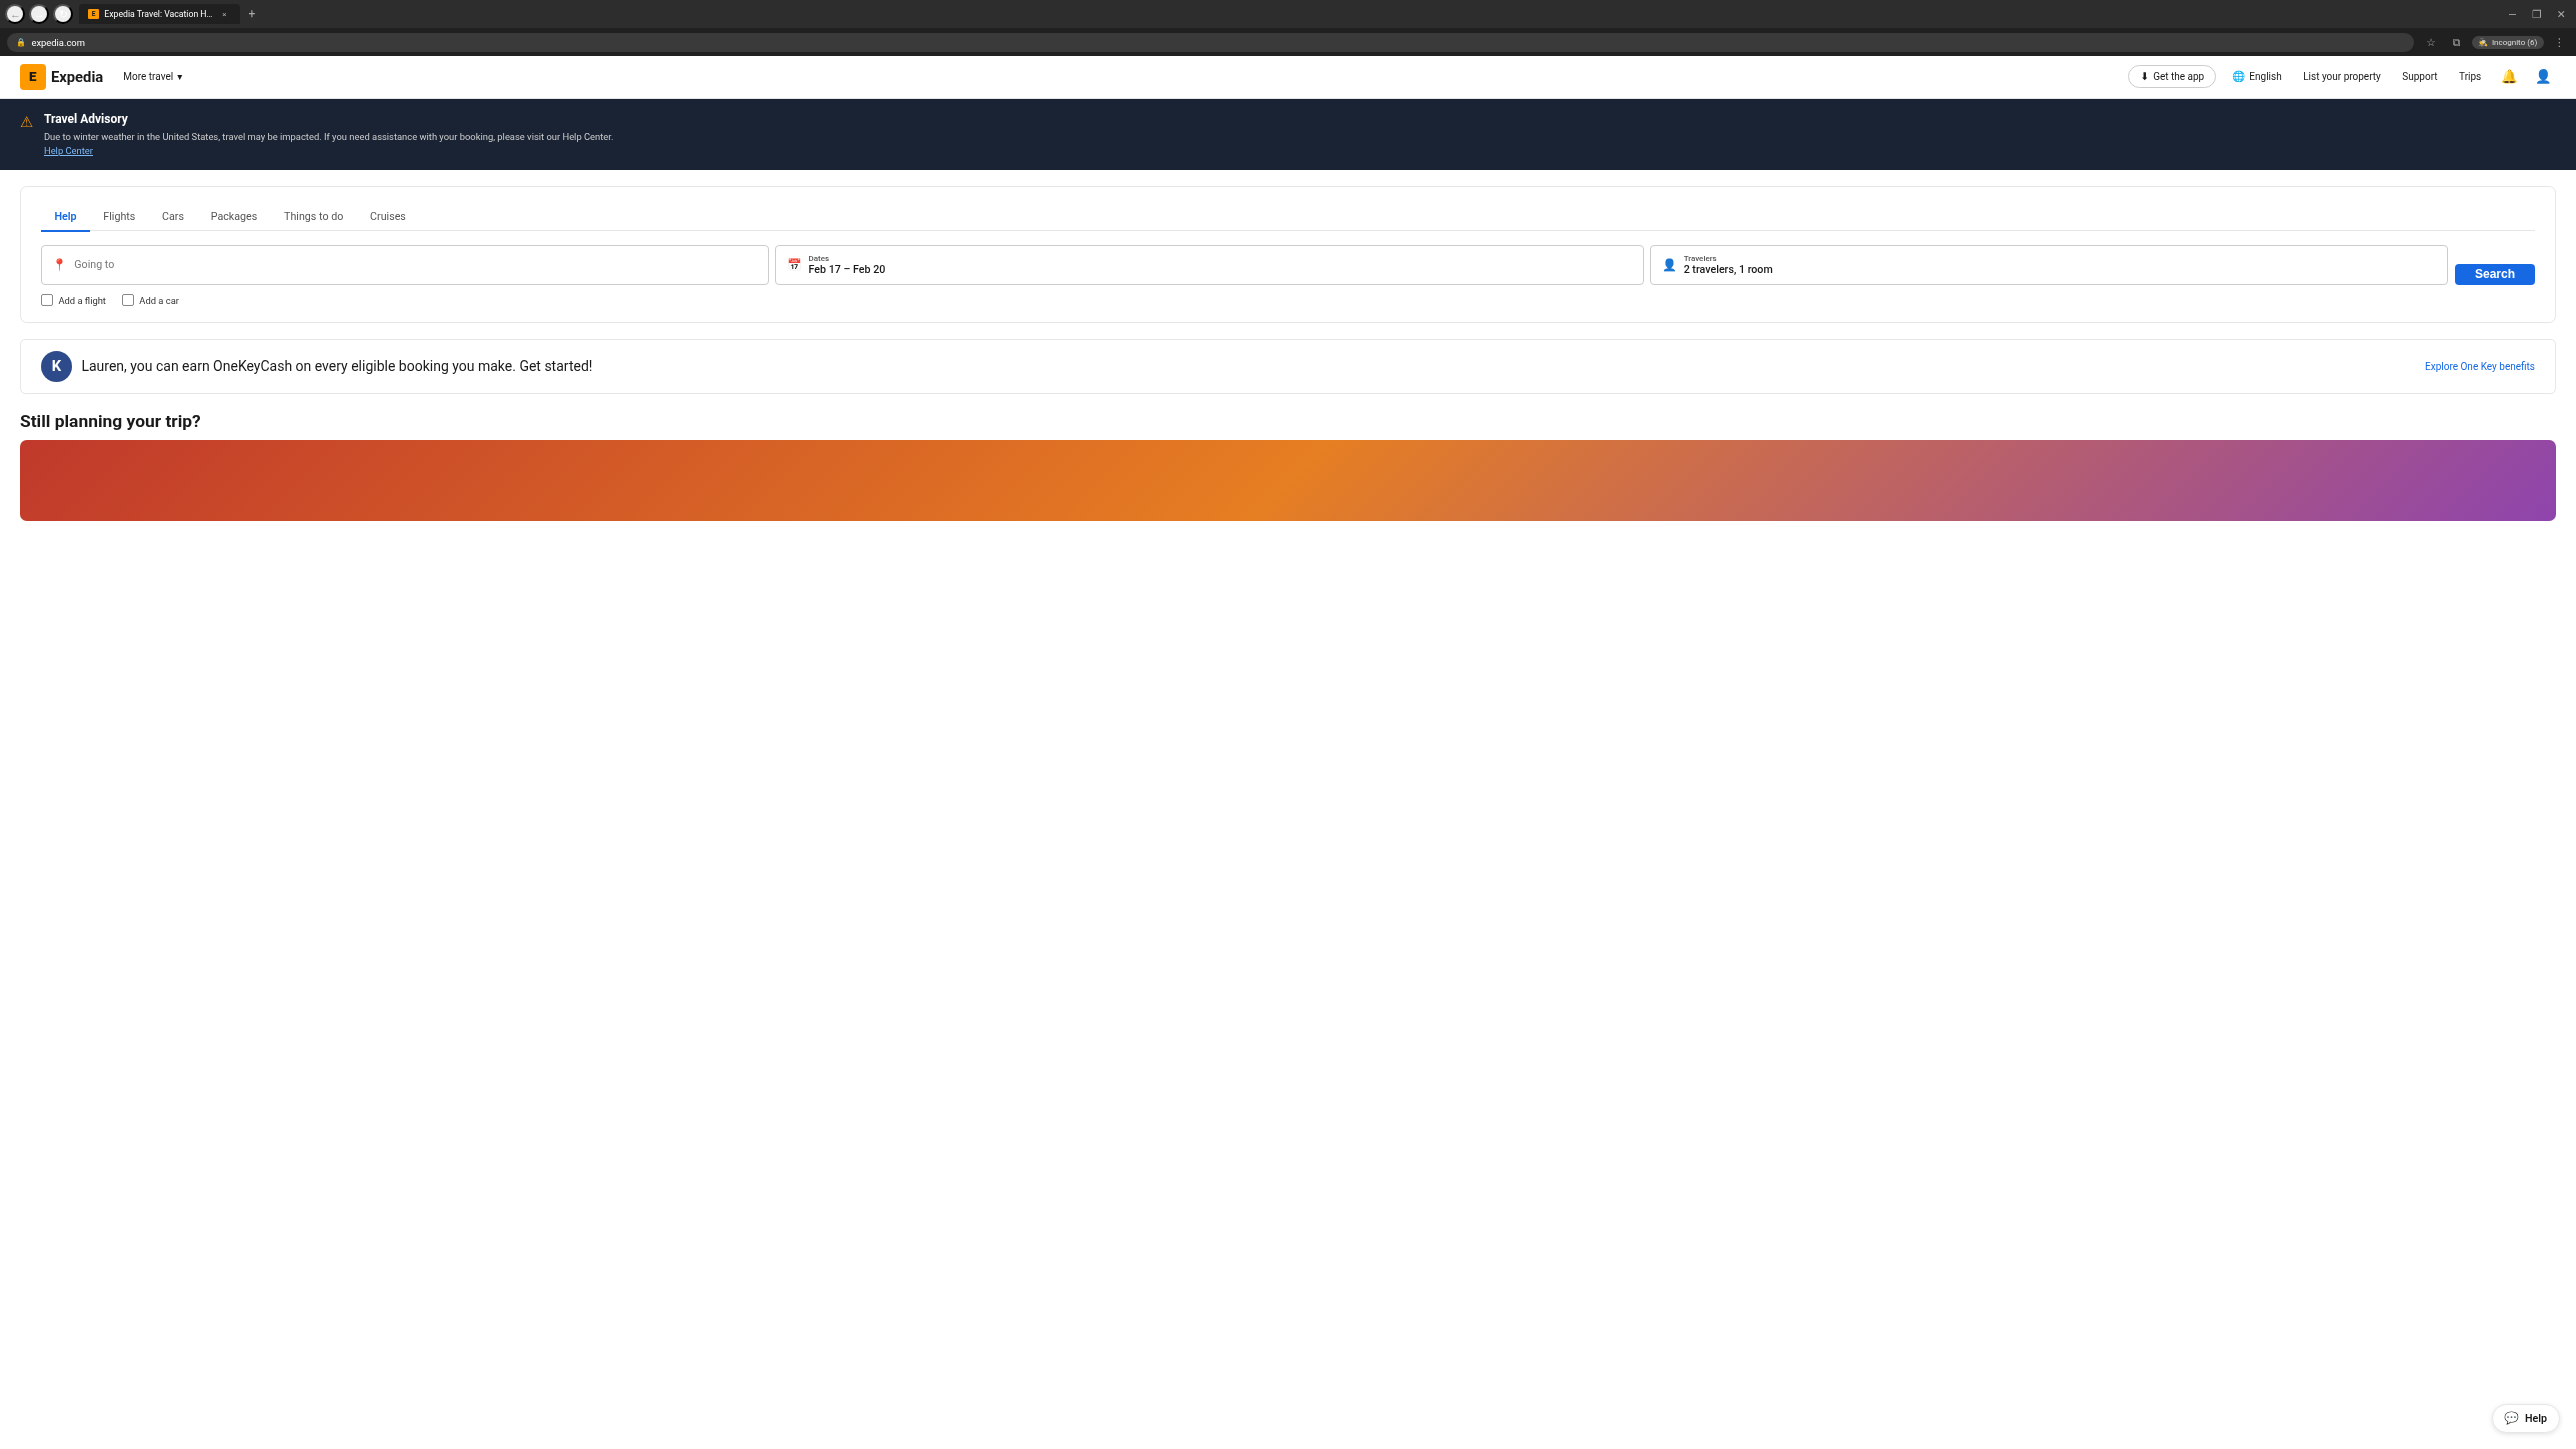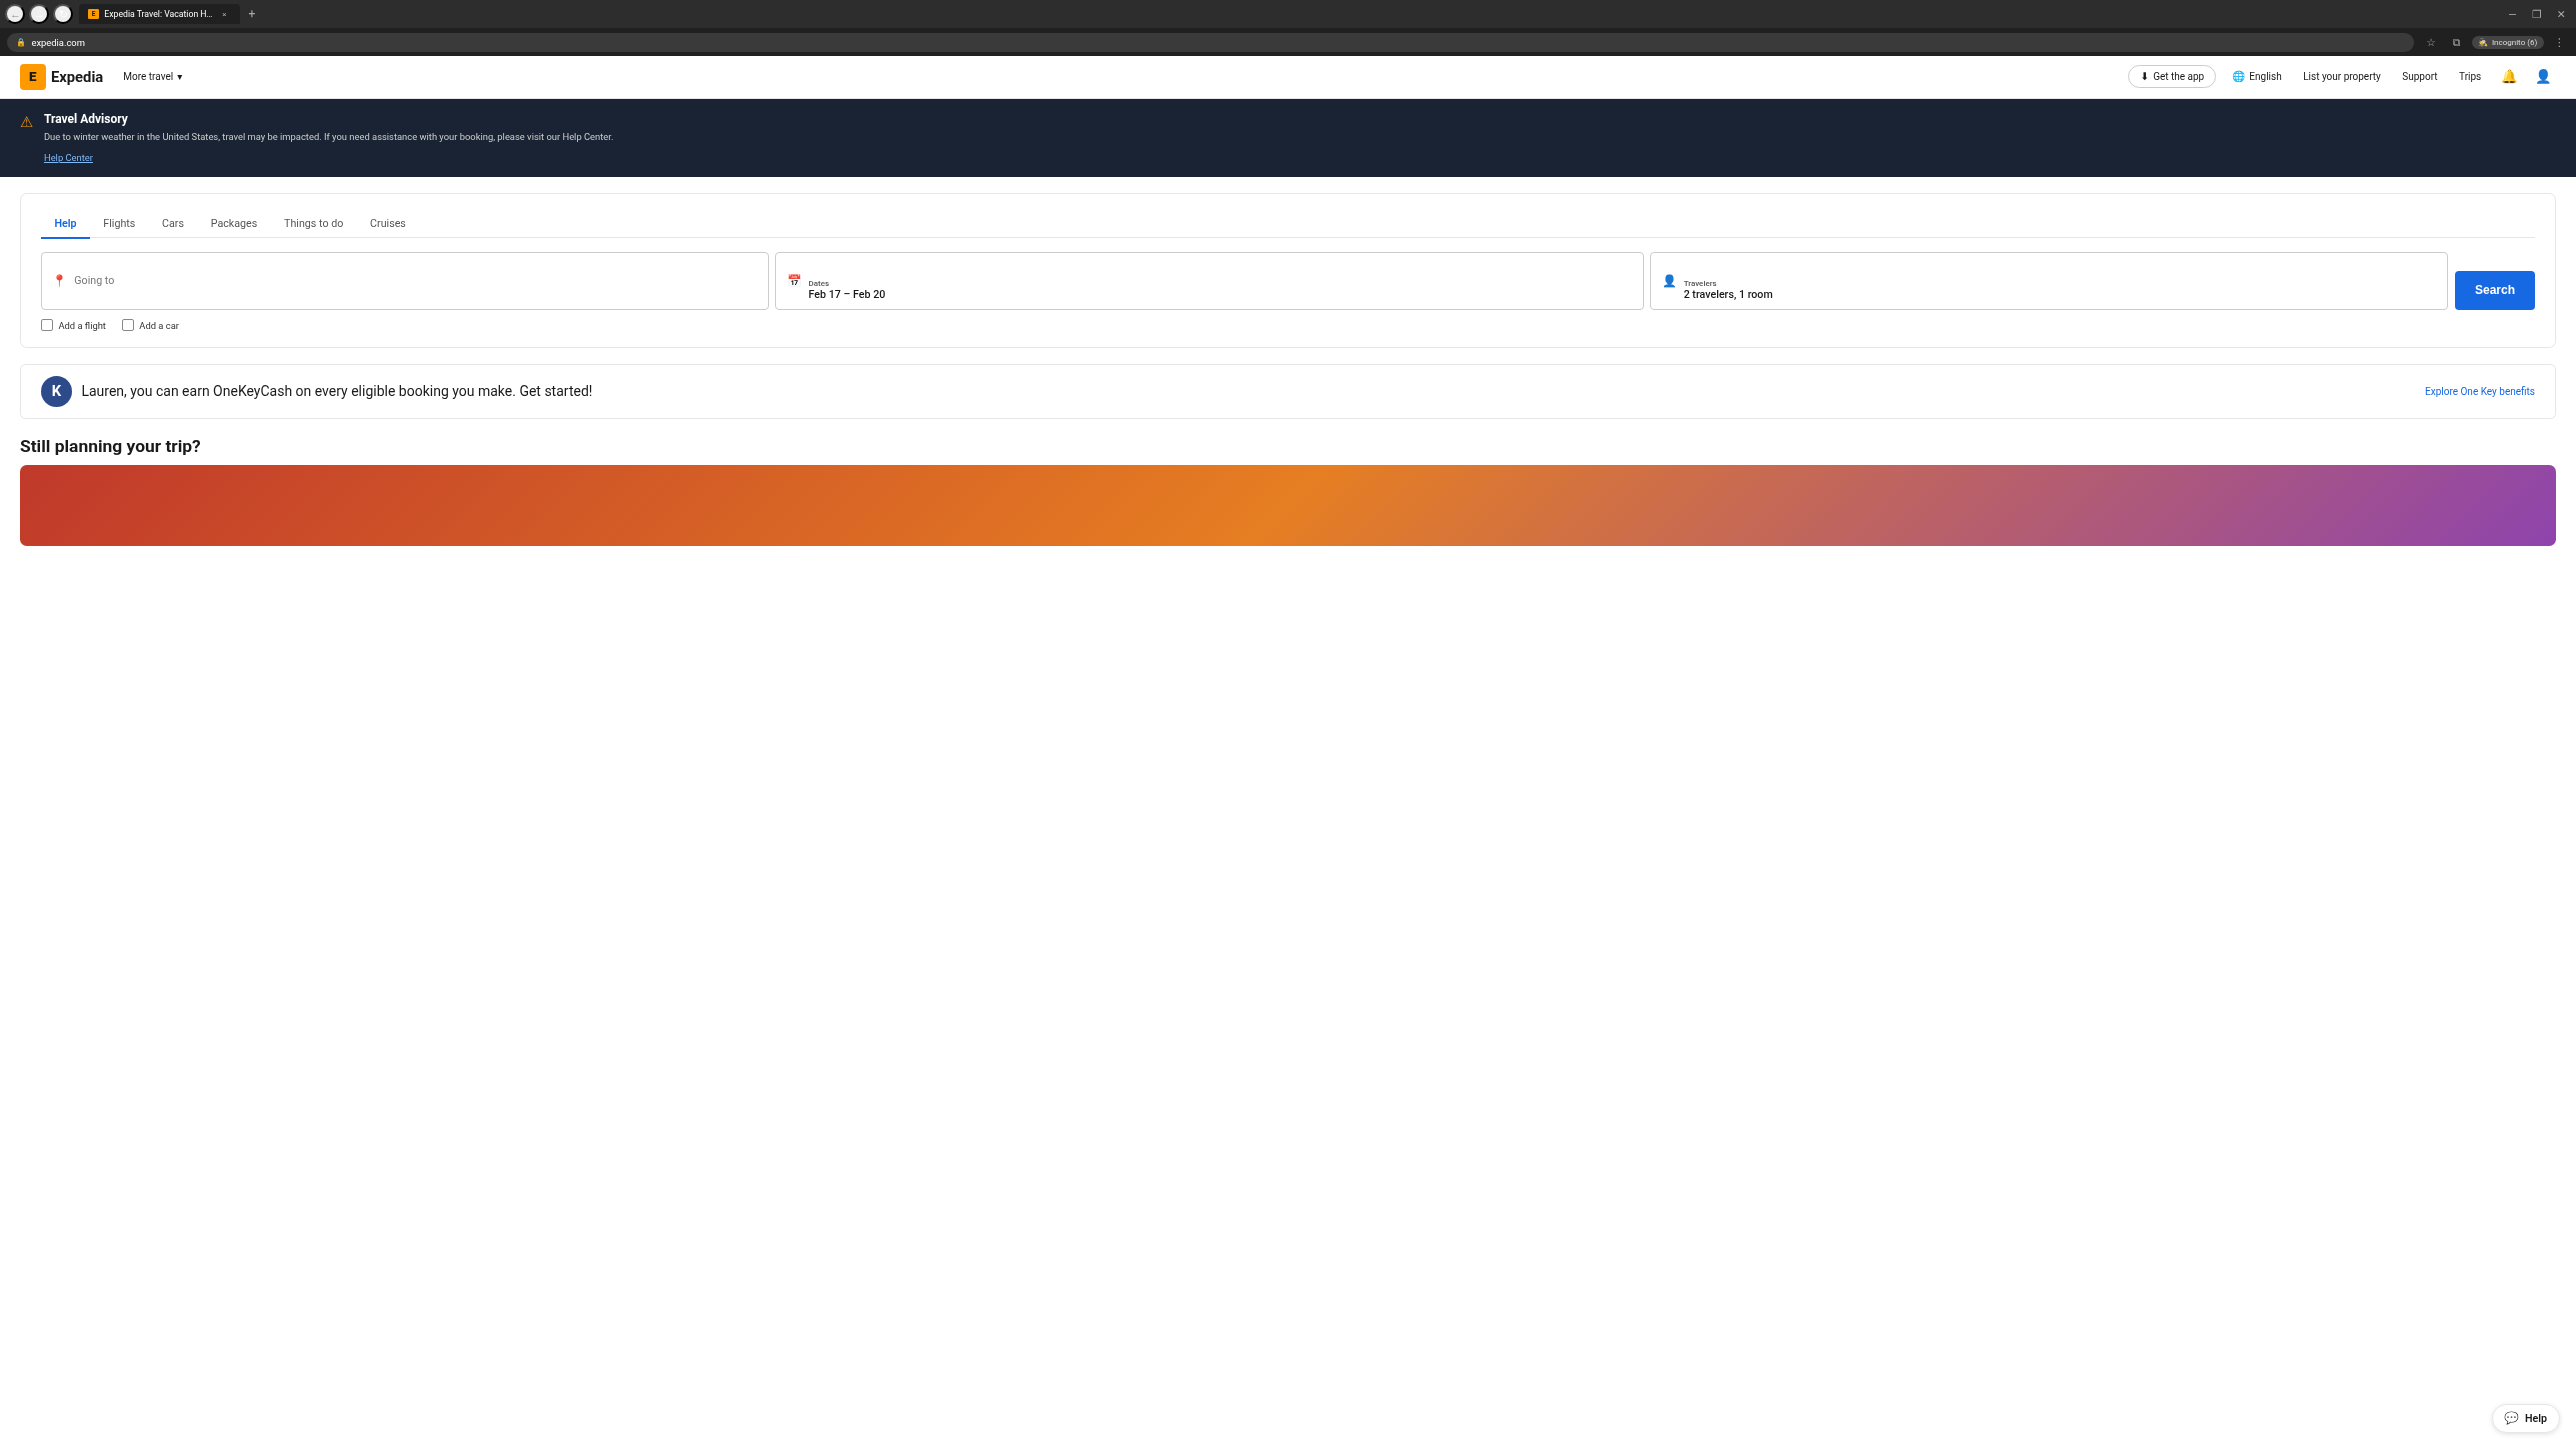--- a/index.html
+++ b/index.html
@@ -264,21 +264,21 @@
       font-size: 9.4px;
       color: #ccc;
       line-height: 1.5;
     }
     .advisory-content .help-link {
       color: #7eb8f7;
       text-decoration: underline;
       cursor: pointer;
       font-size: 9.4px;
       display: inline-block;
-      margin-top: 8px;
+      margin-top: 1px;
     }
 
     
     .search-widget {
       background: #fff;
       border: 0.7px solid #e6e6e6;
       border-radius: 6.7px;
       padding: 16px 20px 16px;
       margin: 16px 20px;
     }
@@ -328,21 +328,20 @@
       flex-shrink: 0;
     }
     .search-field-inner {
       display: flex;
       flex-direction: column;
     }
     .field-label {
       font-size: 8px;
       color: #555;
       font-weight: 500;
-      margin-top: 18px;
     }
     .field-value {
       font-size: 10.7px;
       color: #777;
     }
     .field-value.filled {
       color: #1a1a1a;
       font-weight: 500;
     }
     .dates-field { flex: 1.2; }

